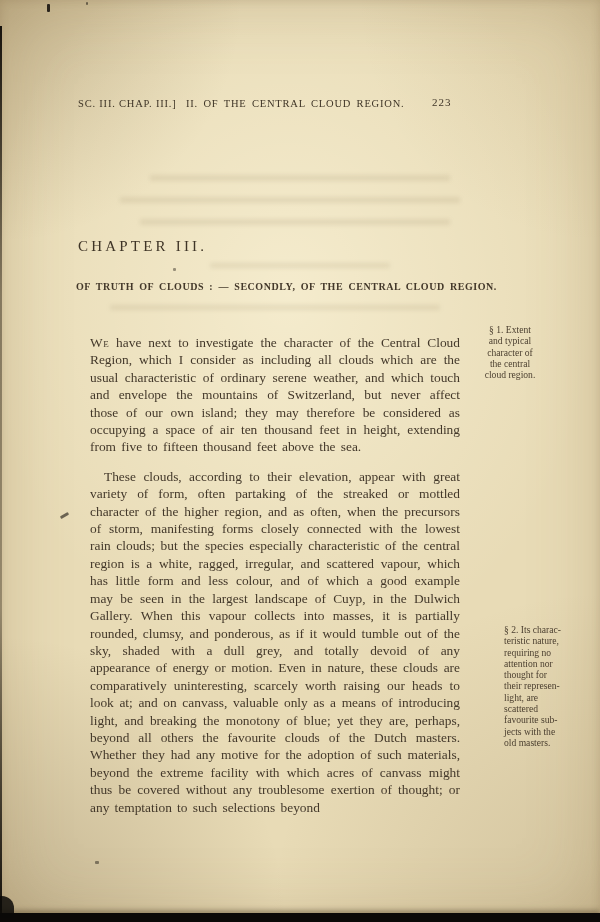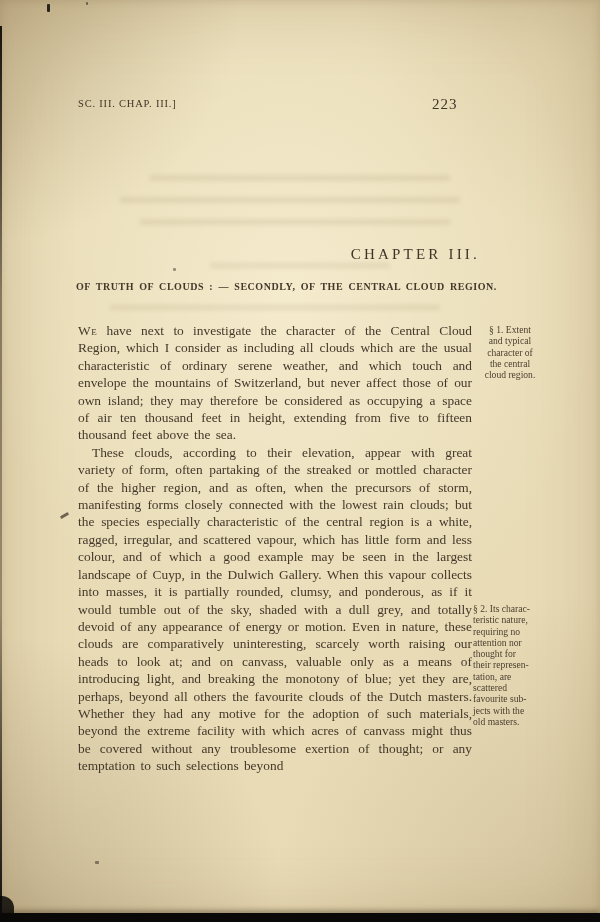--- a/index.html
+++ b/index.html
@@ -21,34 +21,34 @@
   .edge-bottom{position:absolute;left:0;bottom:0;width:600px;height:9px;background:#0b0907;
     box-shadow:0 -3px 5px rgba(85,68,42,.45);}
   .corner-blob{position:absolute;left:0;bottom:4px;width:14px;height:22px;background:#0b0907;
     border-top-right-radius:12px;opacity:.85;}
   .ghost{position:absolute;background:rgba(140,118,82,.14);filter:blur(2px);border-radius:2px;}
   .speck{position:absolute;background:#2a241c;border-radius:1px;}
   .running-header{position:absolute;left:0;top:96px;width:600px;height:16px;
     font-size:10.5px;letter-spacing:.8px;color:#3f3527;white-space:nowrap;}
   .hdr-left{position:absolute;left:78px;top:2px;}
   .hdr-center{position:absolute;left:186px;top:2px;word-spacing:2px;}
-  .hdr-page{position:absolute;left:432px;top:0;font-size:15px;letter-spacing:1px;}
-  .chapter{position:absolute;left:78px;top:238px;width:394px;margin:8px;
-    font-size:15px;font-weight:normal;text-align:right;letter-spacing:3.2px;color:#3f3527;}
+  .hdr-page{position:absolute;left:432px;top:0;font-size:11px;letter-spacing:1px;}
+  .chapter{position:absolute;left:78px;top:238px;width:394px;margin:0;
+    font-size:15px;font-weight:normal;text-align:left;letter-spacing:3.2px;color:#3f3527;}
   .section{position:absolute;left:76px;top:281px;width:398px;margin:0;
     font-size:10px;font-weight:bold;letter-spacing:.55px;word-spacing:2.2px;
     color:#43382a;white-space:nowrap;}
   .body-col{position:absolute;left:78px;top:322px;width:394px;
     font-size:13.4px;line-height:17.4px;text-align:justify;word-spacing:.14em;}
-  .body-col p{margin:0;}
+  .body-col p{margin:12px;}
   .body-col p.indent{text-indent:14px;}
   .lead{font-variant:small-caps;letter-spacing:.5px;}
   .mnote{position:absolute;left:473px;font-size:9.6px;line-height:11.3px;color:#4a3e2f;}
   .mnote1{top:324px;width:74px;text-align:center;}
-  .mnote2{top:603px;width:78px;}
+  .mnote2{top:624px;width:78px;margin-left:31px;}
 </style>
 </head>
 <body>
 
 <div class="page">
 
   <div class="edge-left"></div>
   <div class="edge-bottom"></div>
   <div class="corner-blob"></div>
 
@@ -59,20 +59,21 @@
   <div class="ghost" style="left:110px;top:305px;width:330px;height:5px;"></div>
 
   <div class="speck" style="left:47px;top:4px;width:3px;height:8px;"></div>
   <div class="speck" style="left:86px;top:2px;width:2px;height:3px;opacity:.6;"></div>
   <div class="speck" style="left:60px;top:514px;width:9px;height:3px;transform:rotate(-30deg);opacity:.65;"></div>
   <div class="speck" style="left:95px;top:861px;width:4px;height:3px;opacity:.5;"></div>
   <div class="speck" style="left:173px;top:268px;width:3px;height:3px;opacity:.45;"></div>
 
   <div class="running-header">
     <span class="hdr-left">SC. III. CHAP. III.]</span>
+    <span class="hdr-center">II. OF THE CENTRAL CLOUD REGION.</span>
     <span class="hdr-page">223</span>
   </div>
 
   <h1 class="chapter">CHAPTER III.</h1>
   <h2 class="section">OF TRUTH OF CLOUDS : — SECONDLY, OF THE CENTRAL CLOUD REGION.</h2>
 
   <div class="body-col">
     <p><span class="lead">We</span><span> have next to investigate the character of the Central Cloud Region, which I consider as including all clouds which are the usual characteristic of ordinary serene weather, and which touch and envelope the mountains of Switzerland, but never affect those of our own island; they may therefore be considered as occupying a space of air ten thousand feet in height, extending from five to fifteen thousand feet above the sea.</span></p>
     <p class="indent">These clouds, according to their elevation, appear with great variety of form, often partaking of the streaked or mottled character of the higher region, and as often, when the precursors of storm, manifesting forms closely connected with the lowest rain clouds; but the species especially characteristic of the central region is a white, ragged, irregular, and scattered vapour, which has little form and less colour, and of which a good example may be seen in the largest landscape of Cuyp, in the Dulwich Gallery. When this vapour collects into masses, it is partially rounded, clumsy, and ponderous, as if it would tumble out of the sky, shaded with a dull grey, and totally devoid of any appearance of energy or motion. Even in nature, these clouds are comparatively uninteresting, scarcely worth raising our heads to look at; and on canvass, valuable only as a means of introducing light, and breaking the monotony of blue; yet they are, perhaps, beyond all others the favourite clouds of the Dutch masters. Whether they had any motive for the adoption of such materials, beyond the extreme facility with which acres of canvass might thus be covered without any troublesome exertion of thought; or any temptation to such selections beyond</p>
   </div>
@@ -85,20 +86,20 @@
     <div>cloud region.</div>
   </div>
 
   <div class="mnote mnote2">
     <div>§ 2. Its charac-</div>
     <div>teristic nature,</div>
     <div>requiring no</div>
     <div>attention nor</div>
     <div>thought for</div>
     <div>their represen-</div>
-    <div>tation, are</div>
+    <div>light, are</div>
     <div>scattered</div>
     <div>favourite sub-</div>
     <div>jects with the</div>
     <div>old masters.</div>
   </div>
 
 </div>
 
 </body></html>

